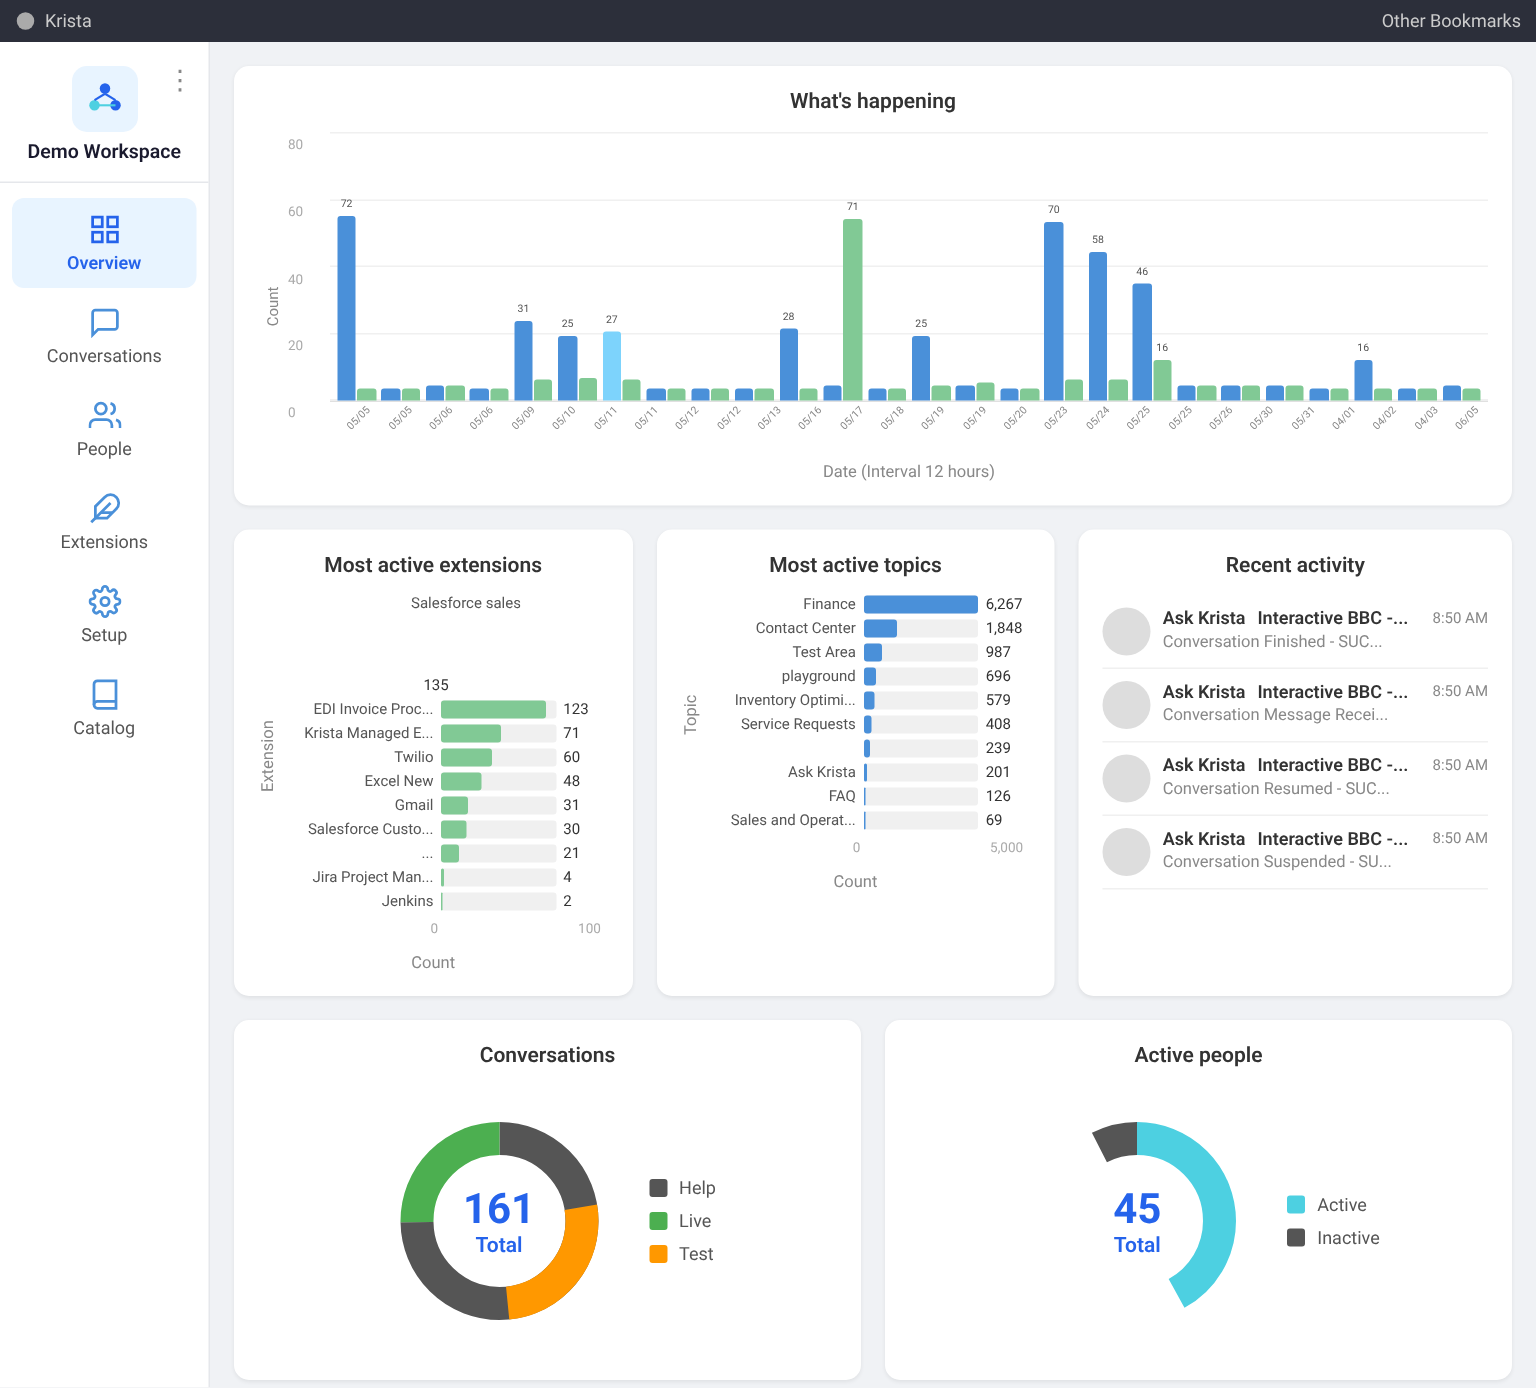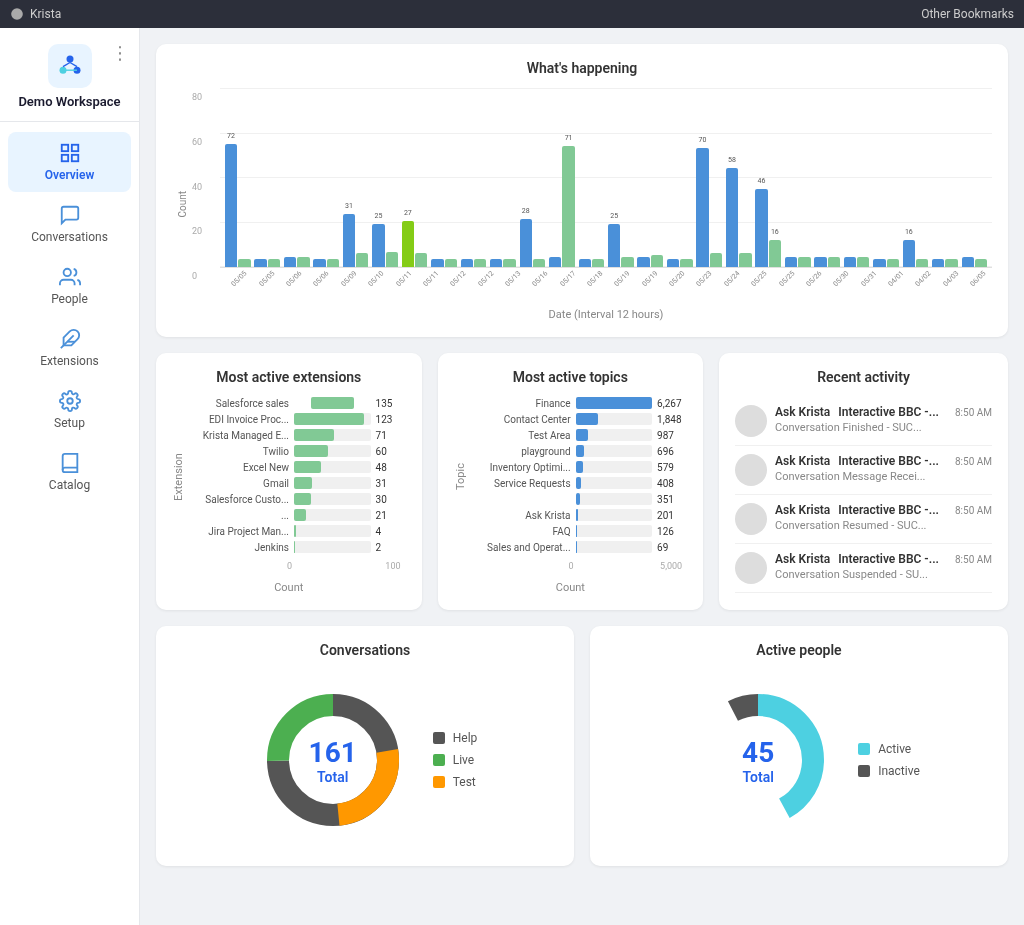--- a/index.html
+++ b/index.html
@@ -375,21 +375,21 @@
                   <div style="display: flex; flex-direction: column; align-items: center; flex: 1 1 0%; height: 100%; justify-content: flex-end; position: relative;">
                     <div style="display: flex; align-items: flex-end; gap: 1px; width: 100%; justify-content: center;">
                       <div style="width: 45%; height: 42.5532px; background: rgb(74, 144, 217); border-radius: 2px 2px 0px 0px; position: relative;">
                         <span style="position: absolute; top: -12px; left: 50%; transform: translateX(-50%); font-size: 7px; color: rgb(85, 85, 85); white-space: nowrap;">25</span>
                       </div>
                       <div style="width: 45%; height: 15.3191px; background: rgb(129, 201, 149); border-radius: 2px 2px 0px 0px; position: relative;"></div>
                     </div>
                   </div>
                   <div style="display: flex; flex-direction: column; align-items: center; flex: 1 1 0%; height: 100%; justify-content: flex-end; position: relative;">
                     <div style="display: flex; align-items: flex-end; gap: 1px; width: 100%; justify-content: center;">
-                      <div style="width: 45%; height: 45.9574px; background: #84cc16; border-radius: 2px 2px 0px 0px; position: relative;">
+                      <div style="width: 45%; height: 45.9574px; background: #7dd3fc; border-radius: 2px 2px 0px 0px; position: relative;">
                         <span style="position: absolute; top: -12px; left: 50%; transform: translateX(-50%); font-size: 7px; color: rgb(85, 85, 85); white-space: nowrap;">27</span>
                       </div>
                       <div style="width: 45%; height: 13.617px; background: rgb(129, 201, 149); border-radius: 2px 2px 0px 0px; position: relative;"></div>
                     </div>
                   </div>
                   <div style="display: flex; flex-direction: column; align-items: center; flex: 1 1 0%; height: 100%; justify-content: flex-end; position: relative;">
                     <div style="display: flex; align-items: flex-end; gap: 1px; width: 100%; justify-content: center;">
                       <div style="width: 45%; height: 8.51064px; background: rgb(74, 144, 217); border-radius: 2px 2px 0px 0px; position: relative;"></div>
                       <div style="width: 45%; height: 8.51064px; background: rgb(129, 201, 149); border-radius: 2px 2px 0px 0px; position: relative;"></div>
                     </div>
@@ -613,21 +613,21 @@
         </div>
       </div>
 
       <div style="display:flex; gap:16px;">
 
         <div class="card" style="flex:1;">
           <div class="card-title">Most active extensions</div>
           <div class="h-chart-inner">
             <div class="chart-y-side-label">Extension</div>
             <div class="h-chart-bars" id="ext-bars-container">
-                <div style="display: flex; align-items: center; margin-bottom: 4px; gap: 22px;">
+                <div style="display: flex; align-items: center; margin-bottom: 4px; gap: 22px; flex-direction: column;">
                   <div style="width: 100px; font-size: 10px; color: rgb(85, 85, 85); text-align: right; flex-shrink: 0; overflow: hidden; text-overflow: ellipsis; white-space: nowrap;">Salesforce sales</div>
                   <div style="flex: 1 1 0%; height: 12px; background: rgb(240, 240, 240); border-radius: 2px; position: relative;">
                     <div style="width: 100%; height: 100%; background: rgb(129, 201, 149); border-radius: 2px;"></div>
                   </div>
                   <div style="font-size: 10px; color: rgb(51, 51, 51); min-width: 30px;">135</div>
                 </div>
                 <div style="display: flex; align-items: center; margin-bottom: 4px; gap: 5px;">
                   <div style="width: 100px; font-size: 10px; color: rgb(85, 85, 85); text-align: right; flex-shrink: 0; overflow: hidden; text-overflow: ellipsis; white-space: nowrap;">EDI Invoice Proc...</div>
                   <div style="flex: 1 1 0%; height: 12px; background: rgb(240, 240, 240); border-radius: 2px; position: relative;">
                     <div style="width: 91.1111%; height: 100%; background: rgb(129, 201, 149); border-radius: 2px;"></div>
@@ -746,21 +746,21 @@
                   <div style="flex: 1 1 0%; height: 12px; background: rgb(240, 240, 240); border-radius: 2px; position: relative;">
                     <div style="width: 6.51029%; height: 100%; background: rgb(74, 144, 217); border-radius: 2px;"></div>
                   </div>
                   <div style="font-size: 10px; color: rgb(51, 51, 51); min-width: 30px;">408</div>
                 </div>
                 <div style="display: flex; align-items: center; margin-bottom: 4px; gap: 5px;">
                   <div style="width: 100px; font-size: 10px; color: rgb(85, 85, 85); text-align: right; flex-shrink: 0; overflow: hidden; text-overflow: ellipsis; white-space: nowrap;"></div>
                   <div style="flex: 1 1 0%; height: 12px; background: rgb(240, 240, 240); border-radius: 2px; position: relative;">
                     <div style="width: 5.60077%; height: 100%; background: rgb(74, 144, 217); border-radius: 2px;"></div>
                   </div>
-                  <div style="font-size: 10px; color: rgb(51, 51, 51); min-width: 30px;">351</div>
+                  <div style="font-size: 10px; color: rgb(51, 51, 51); min-width: 30px;">239</div>
                 </div>
                 <div style="display: flex; align-items: center; margin-bottom: 4px; gap: 5px;">
                   <div style="width: 100px; font-size: 10px; color: rgb(85, 85, 85); text-align: right; flex-shrink: 0; overflow: hidden; text-overflow: ellipsis; white-space: nowrap;">Ask Krista</div>
                   <div style="flex: 1 1 0%; height: 12px; background: rgb(240, 240, 240); border-radius: 2px; position: relative;">
                     <div style="width: 3.20728%; height: 100%; background: rgb(74, 144, 217); border-radius: 2px;"></div>
                   </div>
                   <div style="font-size: 10px; color: rgb(51, 51, 51); min-width: 30px;">201</div>
                 </div>
                 <div style="display: flex; align-items: center; margin-bottom: 4px; gap: 5px;">
                   <div style="width: 100px; font-size: 10px; color: rgb(85, 85, 85); text-align: right; flex-shrink: 0; overflow: hidden; text-overflow: ellipsis; white-space: nowrap;">FAQ</div>

